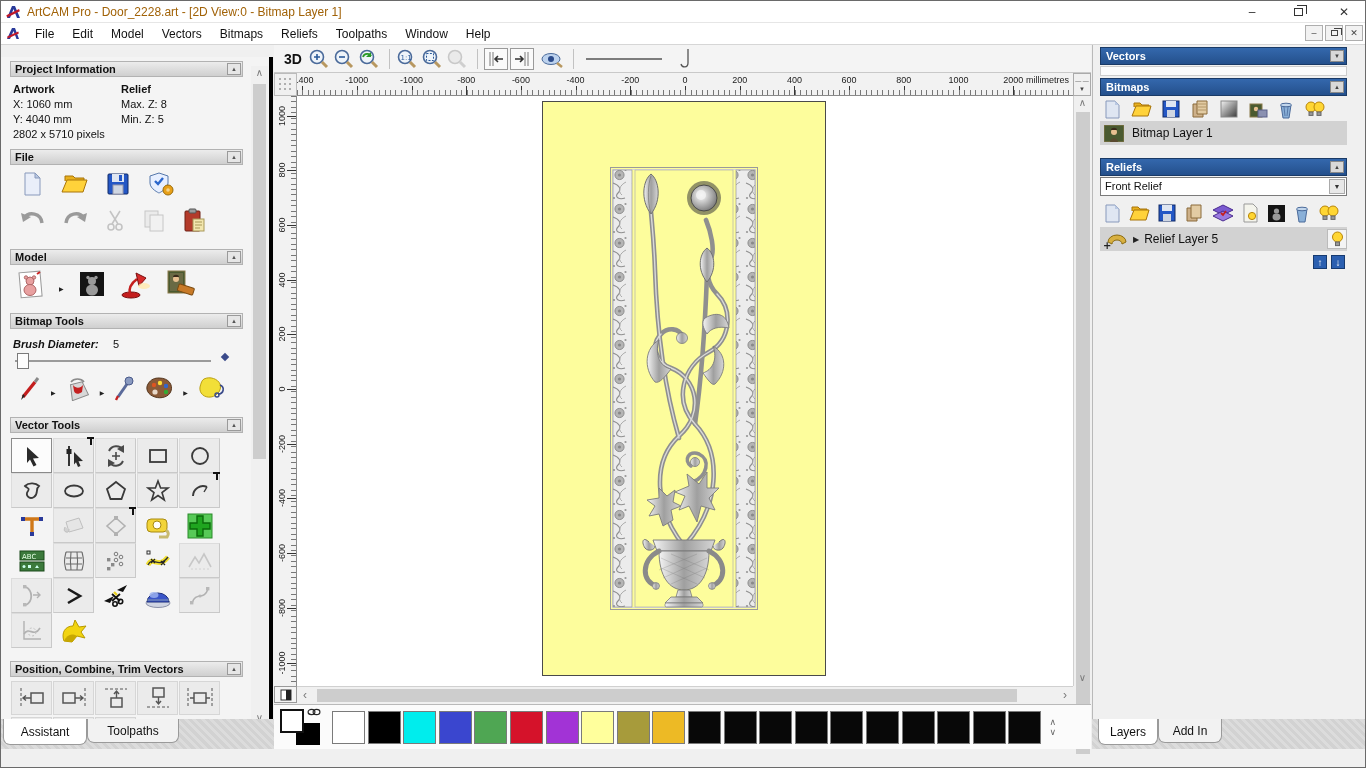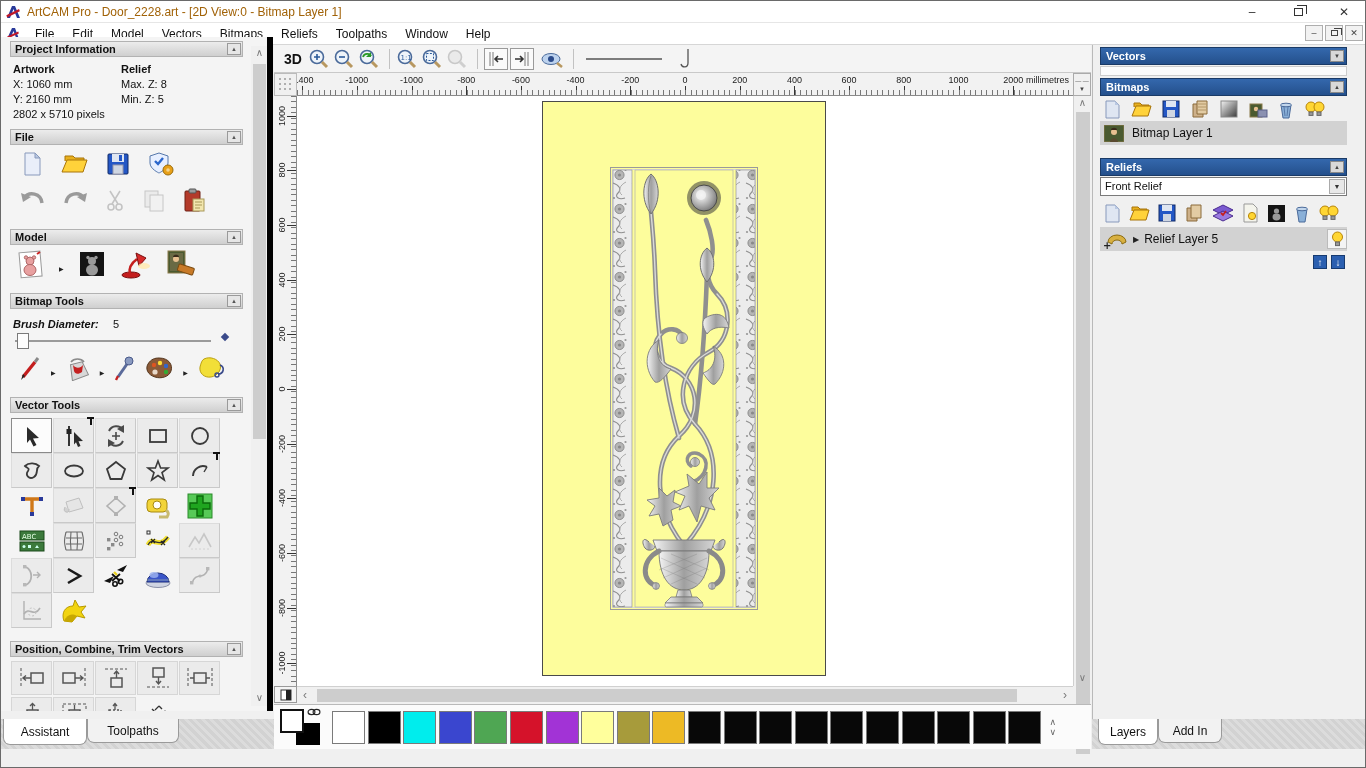--- a/index.html
+++ b/index.html
@@ -17,21 +17,21 @@
   .restore-box::before{content:"";position:absolute;left:2px;top:-4px;width:9px;height:8px;border:1px solid #333;border-bottom:none;border-left:none;}
   
   #menubar{position:absolute;left:0;top:22px;width:1366px;height:22px;background:#ffffff;display:flex;align-items:center;border-bottom:1px solid #d6d6d6;}
   .menu-item{font-size:12px;color:#111;padding:3px 9px;}
   .mdi-controls{position:absolute;right:4px;top:2px;display:flex;gap:2px;}
   .mdibtn{width:18px;height:16px;border:1px solid #aeaeae;background:#f2f2f2;display:flex;align-items:center;justify-content:center;font-size:9px;color:#444;}
   .mdi-restore{width:7px;height:6px;border:1px solid #444;position:relative;}
   .mdi-restore::before{content:"";position:absolute;left:2px;top:-3px;width:7px;height:6px;border:1px solid #444;border-bottom:none;border-left:none;}
 
   
-  #left-panel{position:absolute;left:0;top:36px;width:272px;height:674px;background:#f4f4f4;border-right:6px solid #000000;overflow:hidden;}
+  #left-panel{position:absolute;left:0;top:56px;width:272px;height:674px;background:#f4f4f4;border-right:4px solid #000000;overflow:hidden;}
   .sec-header{position:absolute;left:9px;width:233px;height:16px;background:linear-gradient(#ececec,#cfcfcf);border:1px solid #b2b2b2;font-size:11px;font-weight:bold;color:#111;padding:1px 0 0 4px;}
   .sec-btn{position:absolute;right:1px;top:1px;width:14px;height:12px;background:#e6e6e6;border:1px solid #9a9a9a;font-size:6px;color:#555;text-align:center;line-height:11px;}
   .info-txt{position:absolute;font-size:11px;color:#111;}
   .b{font-weight:bold;}
   .icon-row{position:absolute;display:flex;align-items:center;}
   .flyout{font-size:6px;color:#222;margin:8px 1px 0 1px;}
   .tool-grid{position:absolute;left:10px;display:grid;grid-template-columns:repeat(5,42px);}
   .tbtn{width:41px;height:35px;background:#ebebeb;border:1px solid #dcdcdc;border-right-color:#c9c9c9;border-bottom-color:#c9c9c9;display:flex;align-items:center;justify-content:center;position:relative;}
   .tbtn.active{background:#fcfcfc;border:1px solid #8a8a8a;}
   .tbtn.noframe{background:transparent;border-color:transparent;}
@@ -157,21 +157,21 @@
   <div id="left-panel">
 
     <div class="sec-header" style="top:4px">
       <span>Project Information</span>
       <span class="sec-btn">▲</span>
     </div>
     <div class="info-txt b" style="left:12px;top:26px">Artwork</div>
     <div class="info-txt b" style="left:120px;top:26px">Relief</div>
     <div class="info-txt" style="left:12px;top:41px">X: 1060 mm</div>
     <div class="info-txt" style="left:120px;top:41px">Max. Z: 8</div>
-    <div class="info-txt" style="left:12px;top:56px">Y: 2160 mm</div>
+    <div class="info-txt" style="left:12px;top:56px">Y: 4040 mm</div>
     <div class="info-txt" style="left:120px;top:56px">Min. Z: 5</div>
     <div class="info-txt" style="left:12px;top:71px">2802 x 5710 pixels</div>
 
     <div class="sec-header" style="top:92px">
       <span>File</span>
       <span class="sec-btn">▲</span>
     </div>
     <div class="icon-row" style="left:18px;top:114px;gap:16px">
       <svg width="26" height="26">
           <path d="M6 2 h10 l5 5 v17 H6 z" fill="#e9eef9" stroke="#8899bb"></path>

